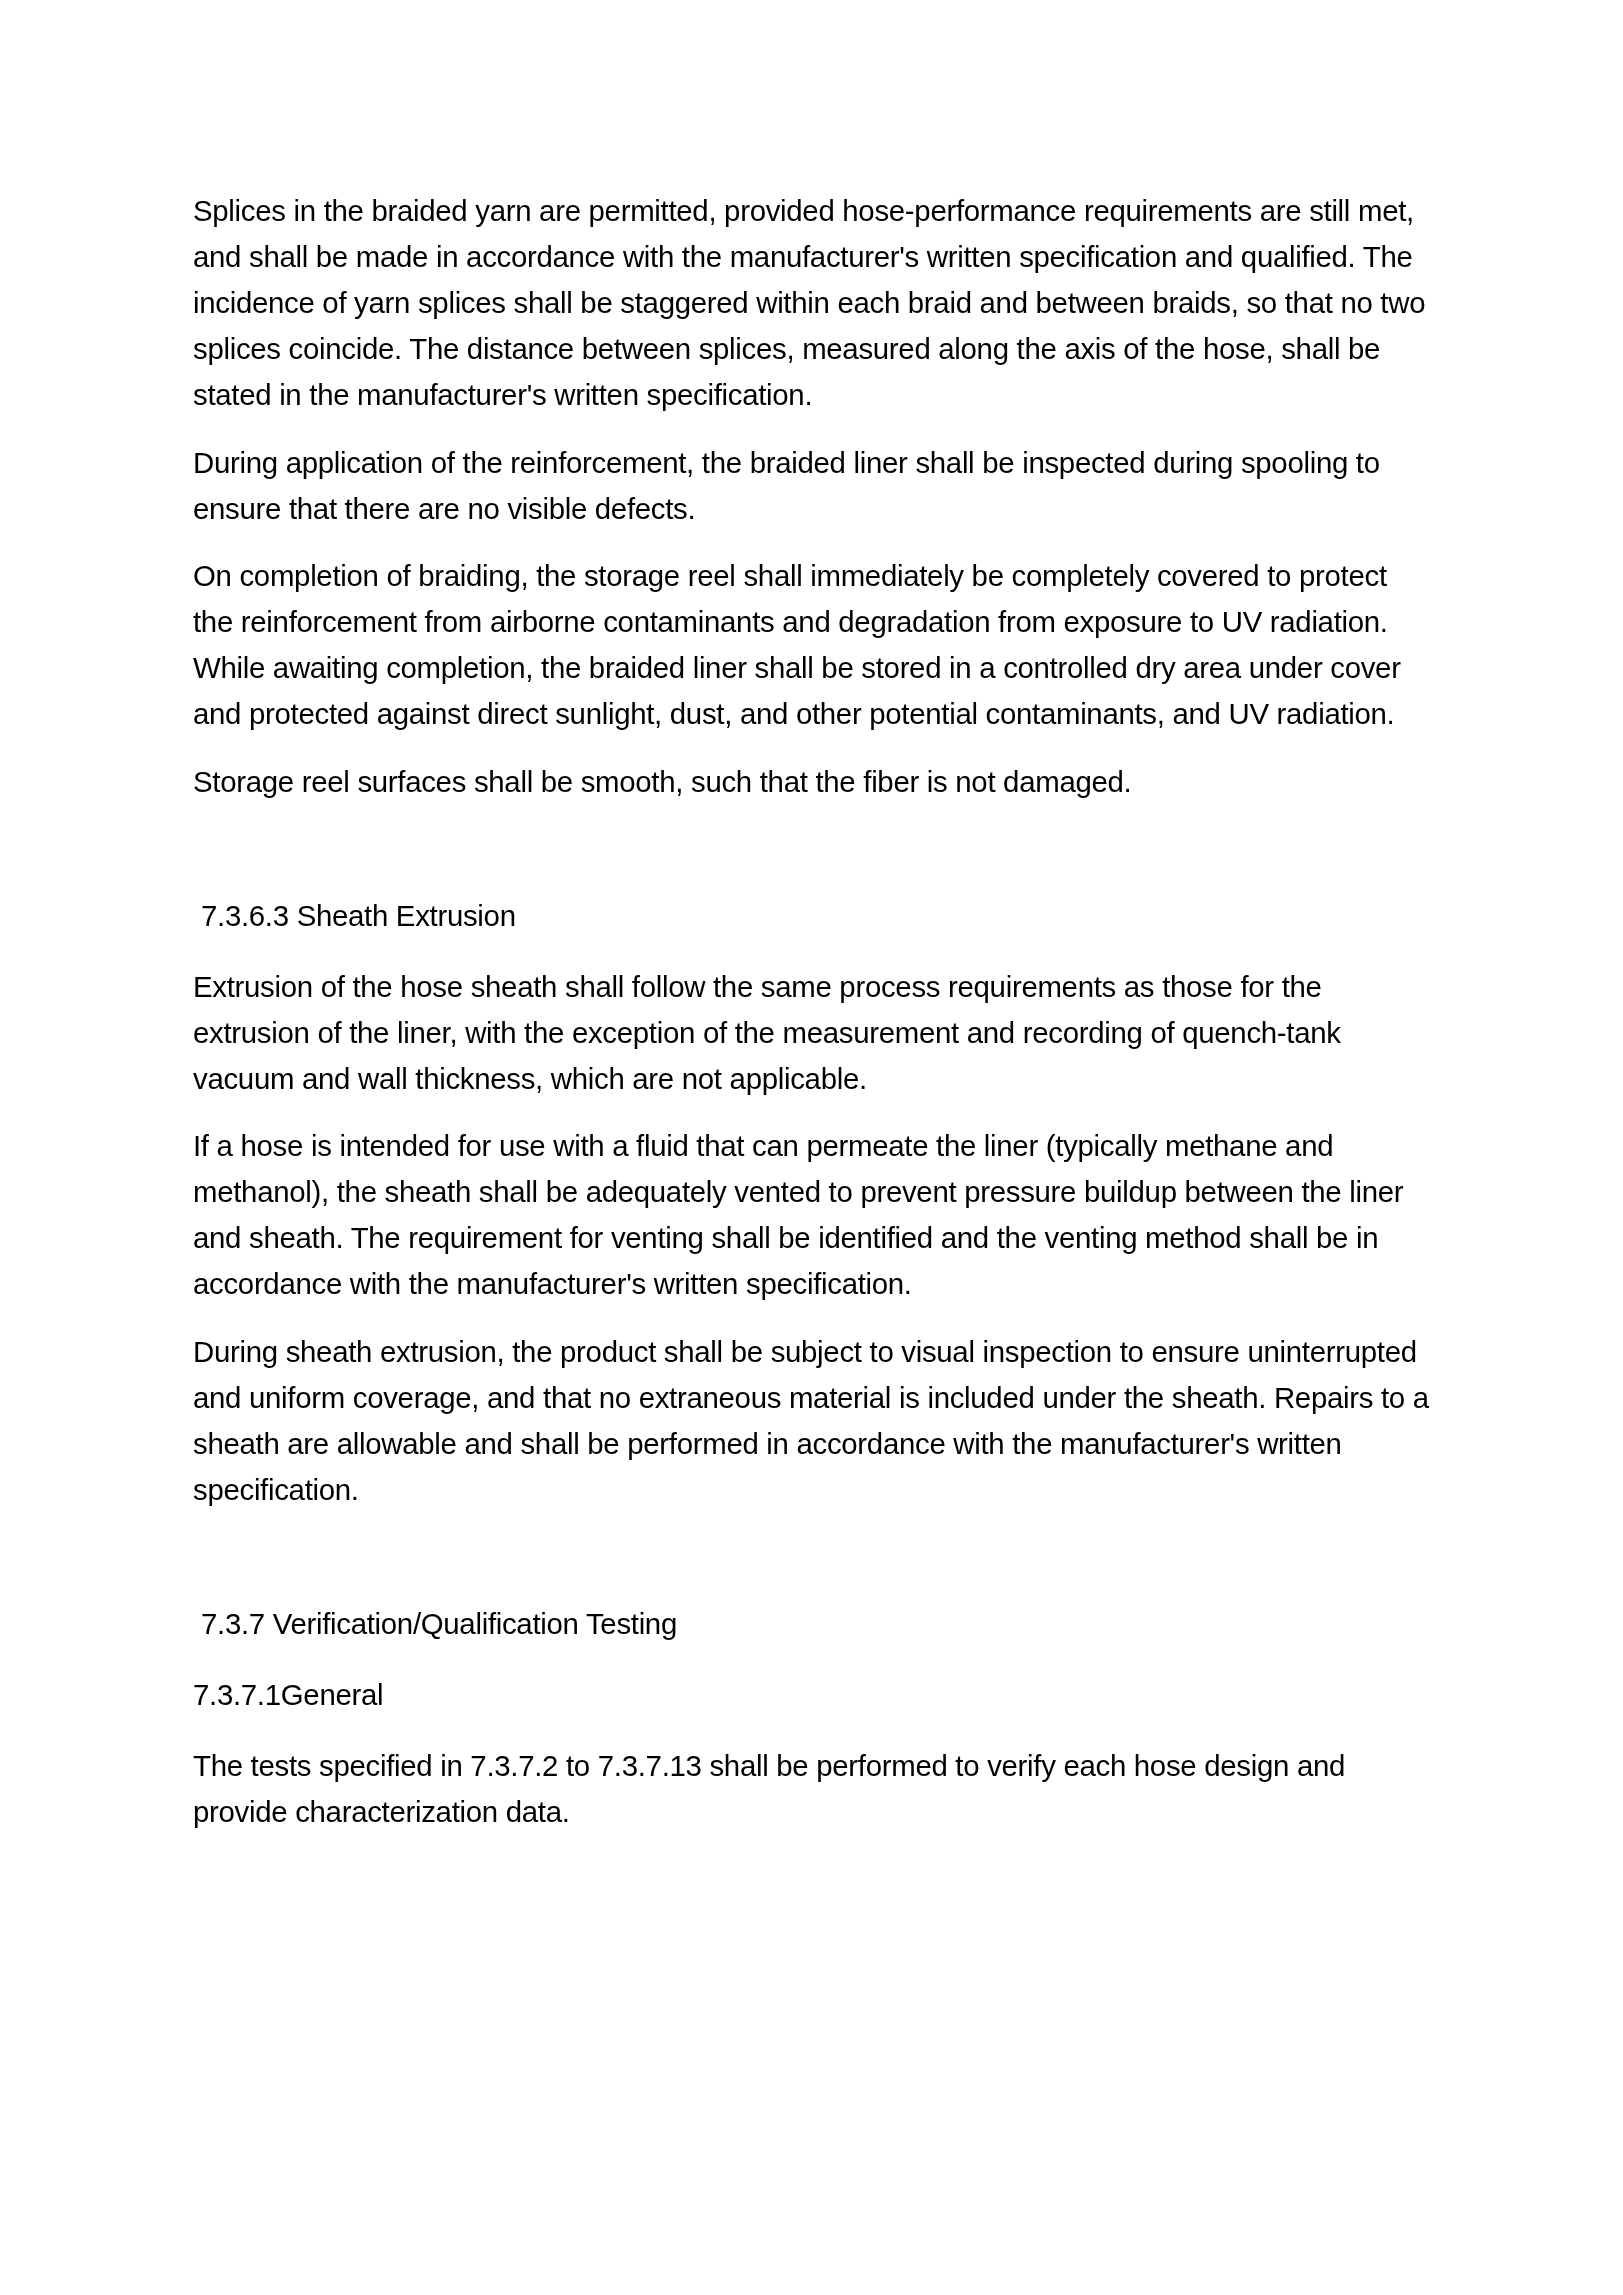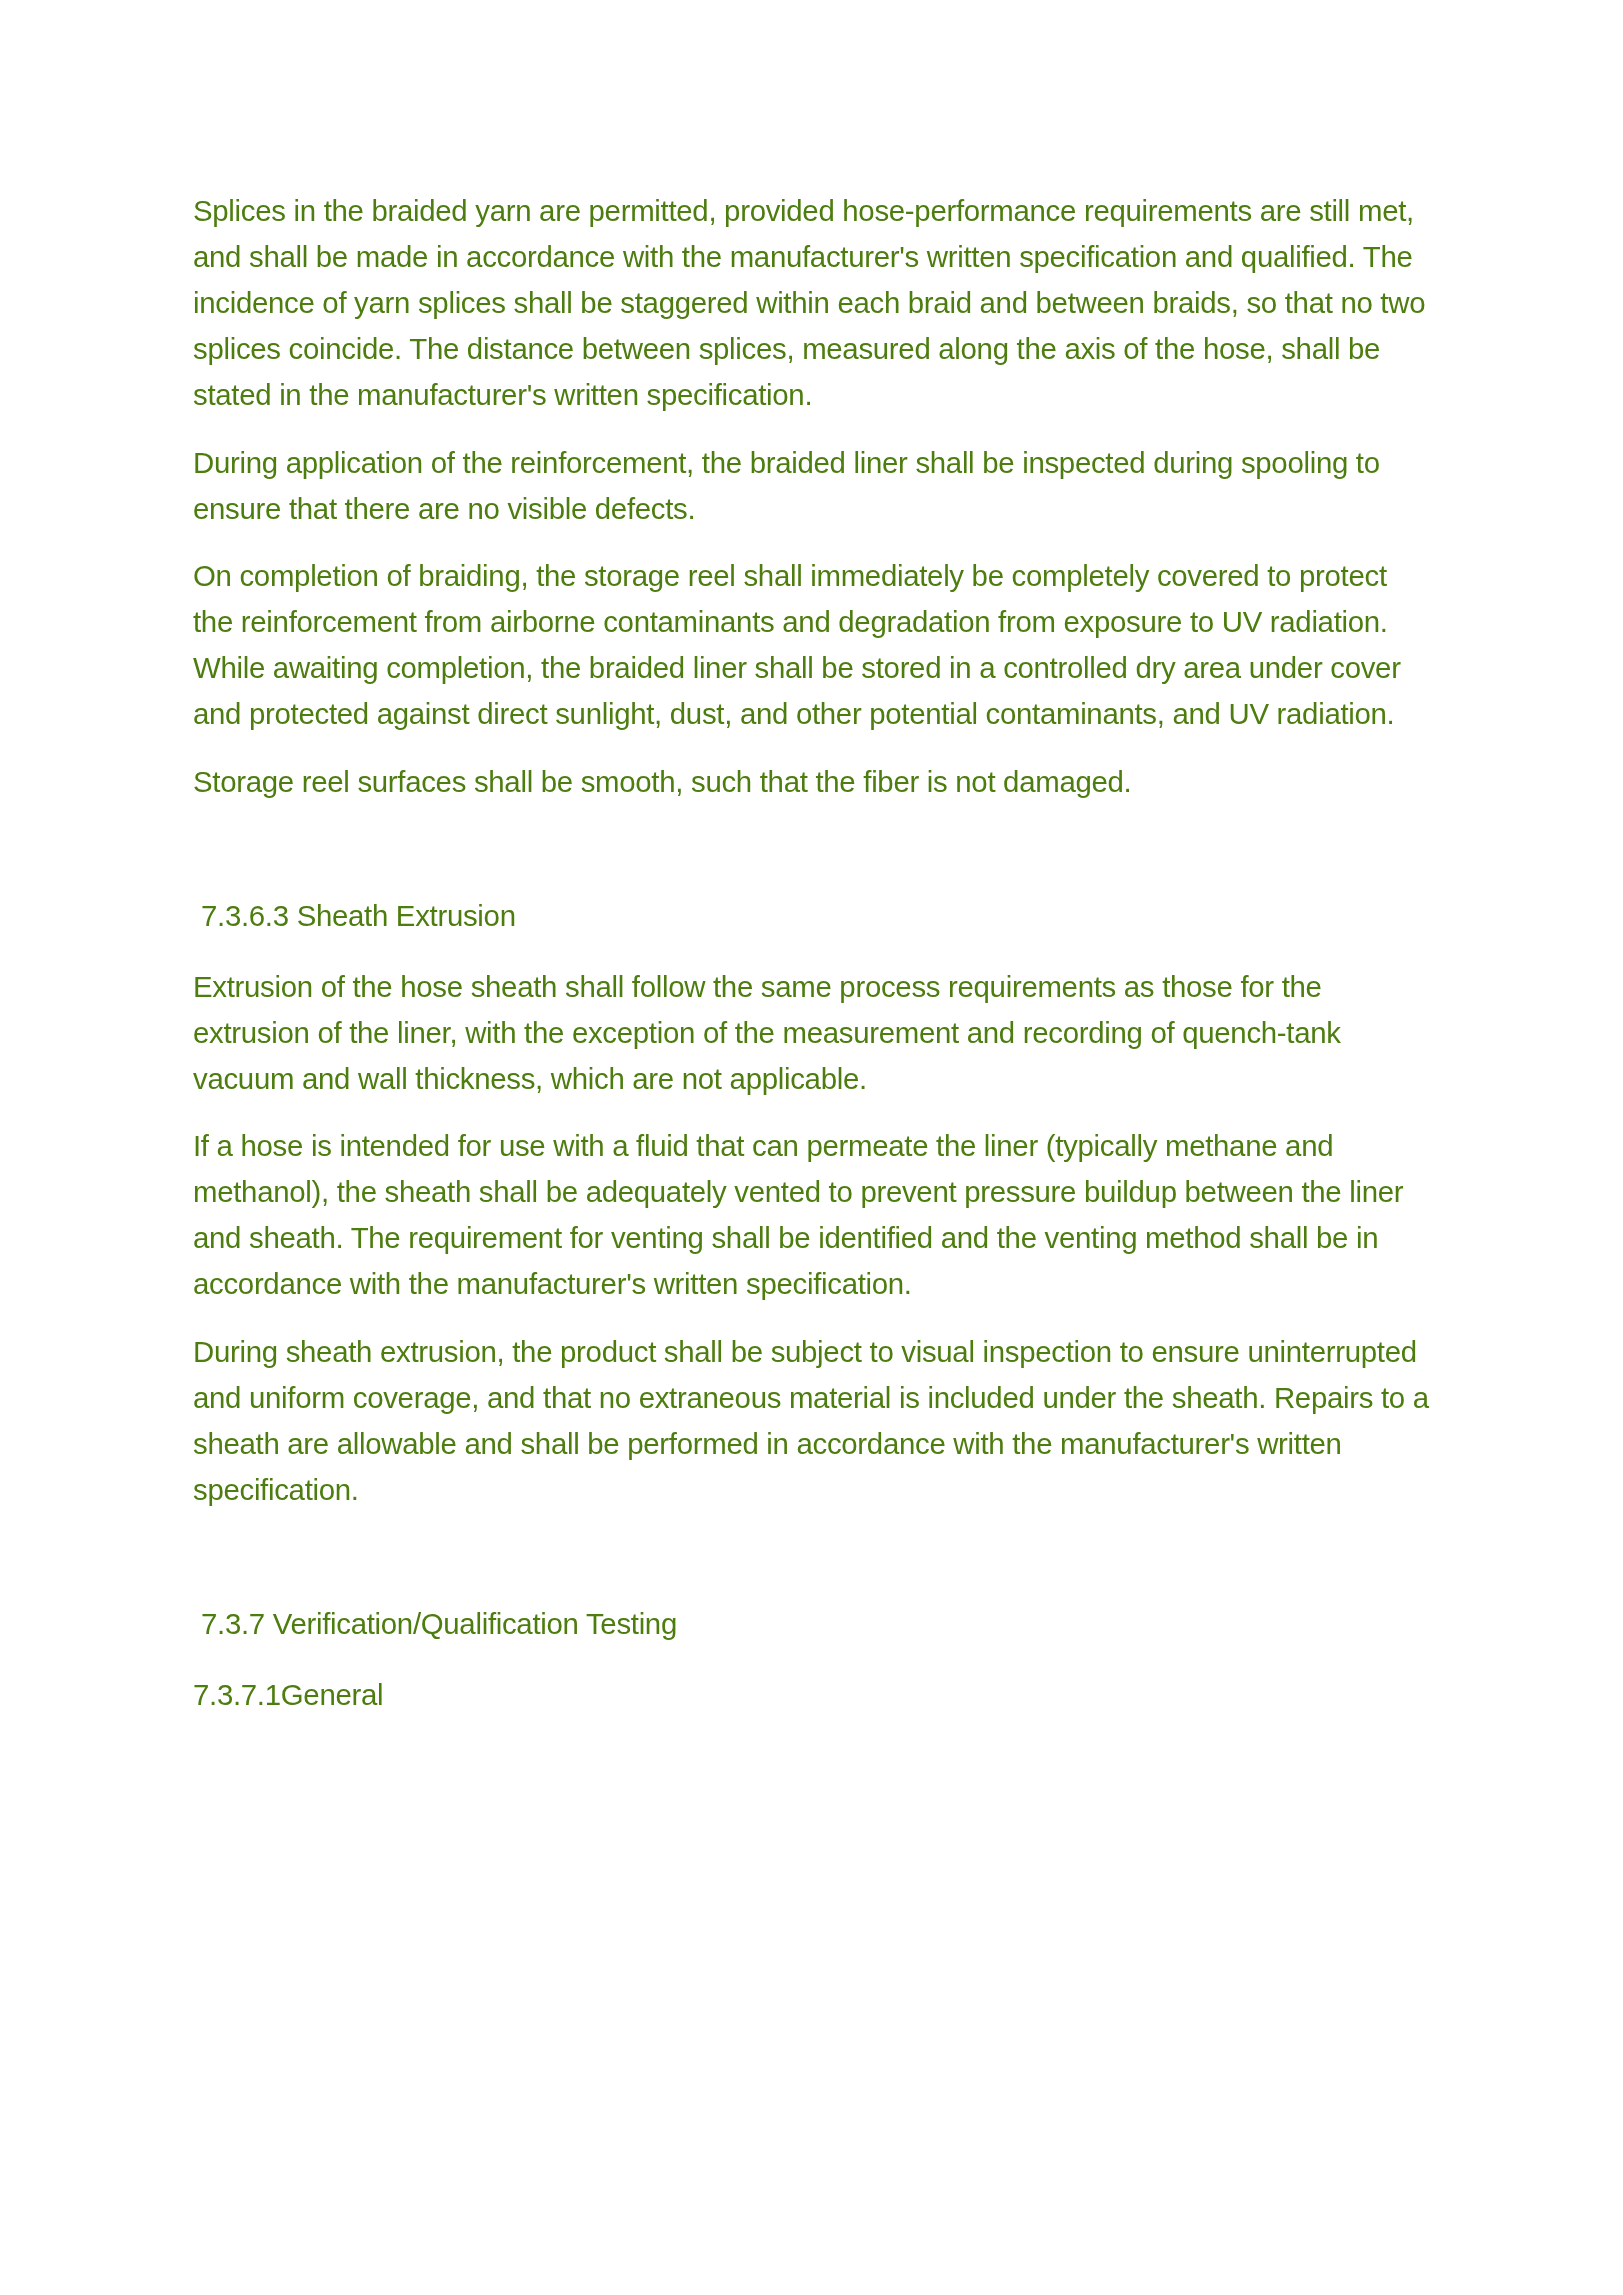--- a/index.html
+++ b/index.html
@@ -17,21 +17,21 @@
     padding: 188px 193px 0 193px;
     overflow: hidden;
     font-family: "Liberation Sans", "DejaVu Sans", sans-serif;
     color: #000000;
   }
   .para, .heading, .subheading {
     font-size: 29.4px;
     line-height: 46px;
     letter-spacing: -0.3px;
     font-weight: 400;
-    color: #4d7c0f;
+    color: #000000;
     text-align: left;
   }
   .para {
     margin: 0 0 21.6px 0;
   }
   .heading {
     margin: 88px 0 25px 8px;
   }
   .subheading {
     margin: 0 0 25px 0;
@@ -44,14 +44,15 @@
   <p class="para">Splices in the braided yarn are permitted, provided hose-performance requirements are still met, and shall be made in accordance with the manufacturer's written specification and qualified. The incidence of yarn splices shall be staggered within each braid and between braids, so that no two splices coincide. The distance between splices, measured along the axis of the hose, shall be stated in the manufacturer's written specification.</p>
   <p class="para">During application of the reinforcement, the braided liner shall be inspected during spooling to ensure that there are no visible defects.</p>
   <p class="para">On completion of braiding, the storage reel shall immediately be completely covered to protect the reinforcement from airborne contaminants and degradation from exposure to UV radiation. While awaiting completion, the braided liner shall be stored in a controlled dry area under cover and protected against direct sunlight, dust, and other potential contaminants, and UV radiation.</p>
   <p class="para">Storage reel surfaces shall be smooth, such that the fiber is not damaged.</p>
   <p class="heading">7.3.6.3 Sheath Extrusion</p>
   <p class="para">Extrusion of the hose sheath shall follow the same process requirements as those for the extrusion of the liner, with the exception of the measurement and recording of quench-tank vacuum and wall thickness, which are not applicable.</p>
   <p class="para">If a hose is intended for use with a fluid that can permeate the liner (typically methane and methanol), the sheath shall be adequately vented to prevent pressure buildup between the liner and sheath. The requirement for venting shall be identified and the venting method shall be in accordance with the manufacturer's written specification.</p>
   <p class="para">During sheath extrusion, the product shall be subject to visual inspection to ensure uninterrupted and uniform coverage, and that no extraneous material is included under the sheath. Repairs to a sheath are allowable and shall be performed in accordance with the manufacturer's written specification.</p>
   <p class="heading">7.3.7 Verification/Qualification Testing</p>
   <p class="subheading">7.3.7.1General</p>
+  <p class="para">The tests specified in 7.3.7.2 to 7.3.7.13 shall be performed to verify each hose design and provide characterization data.</p>
 </div>
 
 
 </body></html>

